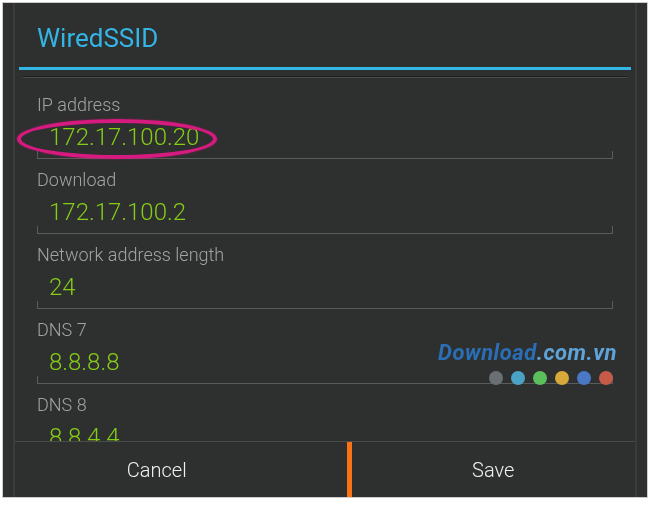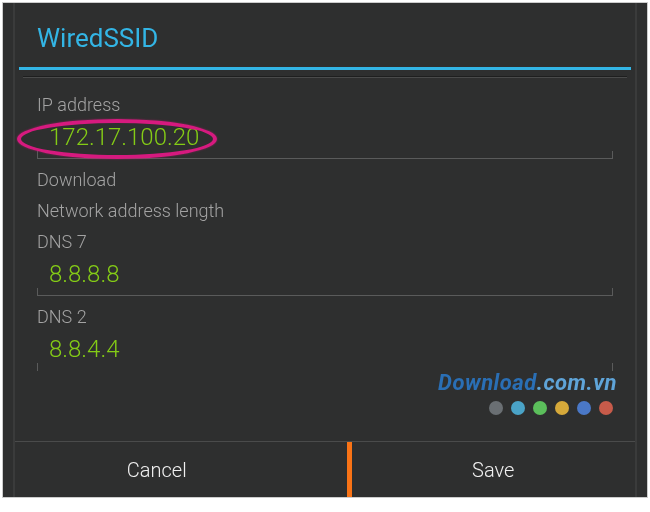--- a/index.html
+++ b/index.html
@@ -113,21 +113,21 @@
     font-size: 20px;
     font-weight: 300;
     cursor: pointer;
     font-family: inherit;
   }
   .btn + .btn {
     border-left: 5px solid #f97316;
   }
   .watermark {
     position: absolute;
-    right: 30px; bottom: 82px;
+    right: 30px; bottom: 112px;
     text-align: right;
     pointer-events: none;
   }
   .watermark-text {
     font-size: 22px;
     font-style: italic;
     font-weight: 700;
     letter-spacing: 0.5px;
   }
   .watermark-text .d1 { color: #2a6fb5; }
@@ -161,36 +161,44 @@
       <div class="field">
         <div class="field-label">IP address</div>
         <div class="input-wrap">
           <input class="field-input-real" value="172.17.100.20" style="">
           <div class="input-underline"></div>
         </div>
       </div>
 
       <div class="field">
         <div class="field-label">Download</div>
+        <div class="input-wrap">
+          <input class="field-input-real" value="172.17.100.2" style="">
+          <div class="input-underline"></div>
+        </div>
       </div>
 
       <div class="field">
         <div class="field-label">Network address length</div>
+        <div class="input-wrap">
+          <input class="field-input-real" value="24" style="">
+          <div class="input-underline"></div>
+        </div>
       </div>
 
       <div class="field">
         <div class="field-label">DNS 7</div>
         <div class="input-wrap">
           <input class="field-input-real" value="8.8.8.8" style="">
           <div class="input-underline"></div>
         </div>
       </div>
 
       <div class="field">
-        <div class="field-label">DNS 2</div>
+        <div class="field-label">DNS 8</div>
         <div class="input-wrap">
           <input class="field-input-real" value="8.8.4.4" style="">
           
         </div>
       </div>
 
     </div>
 
     <div class="button-bar">
       <button class="btn">Cancel</button>

